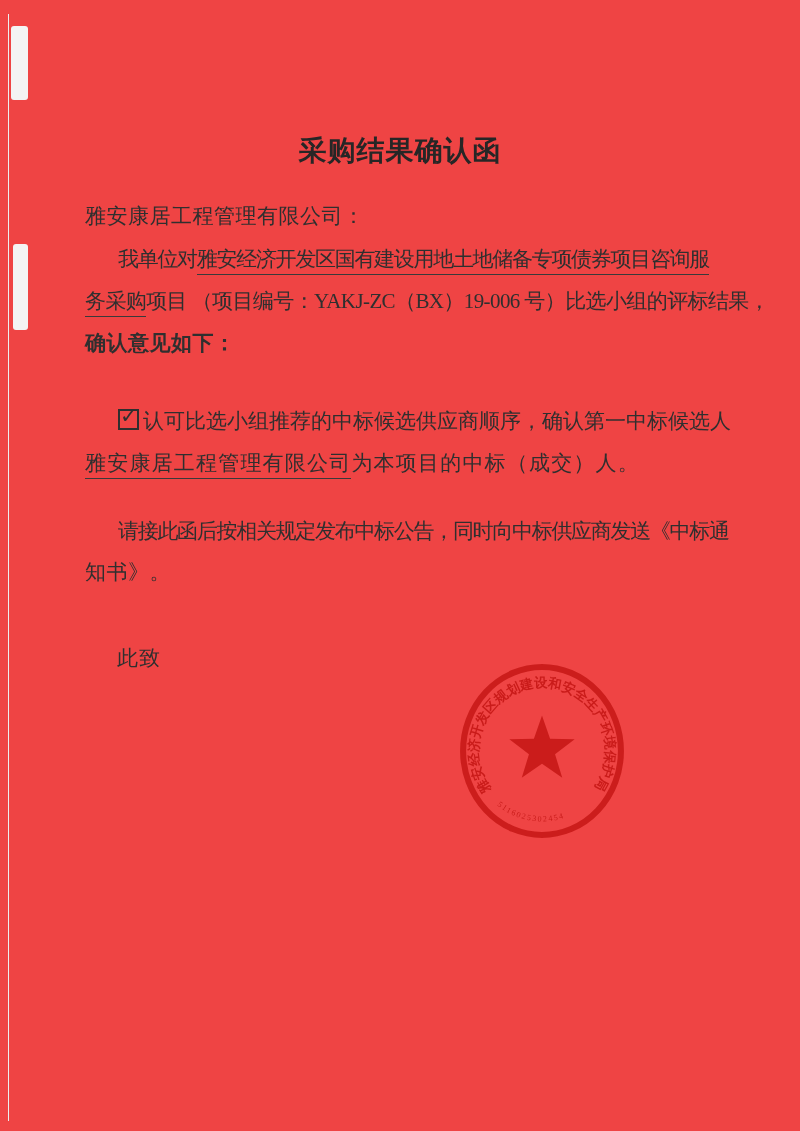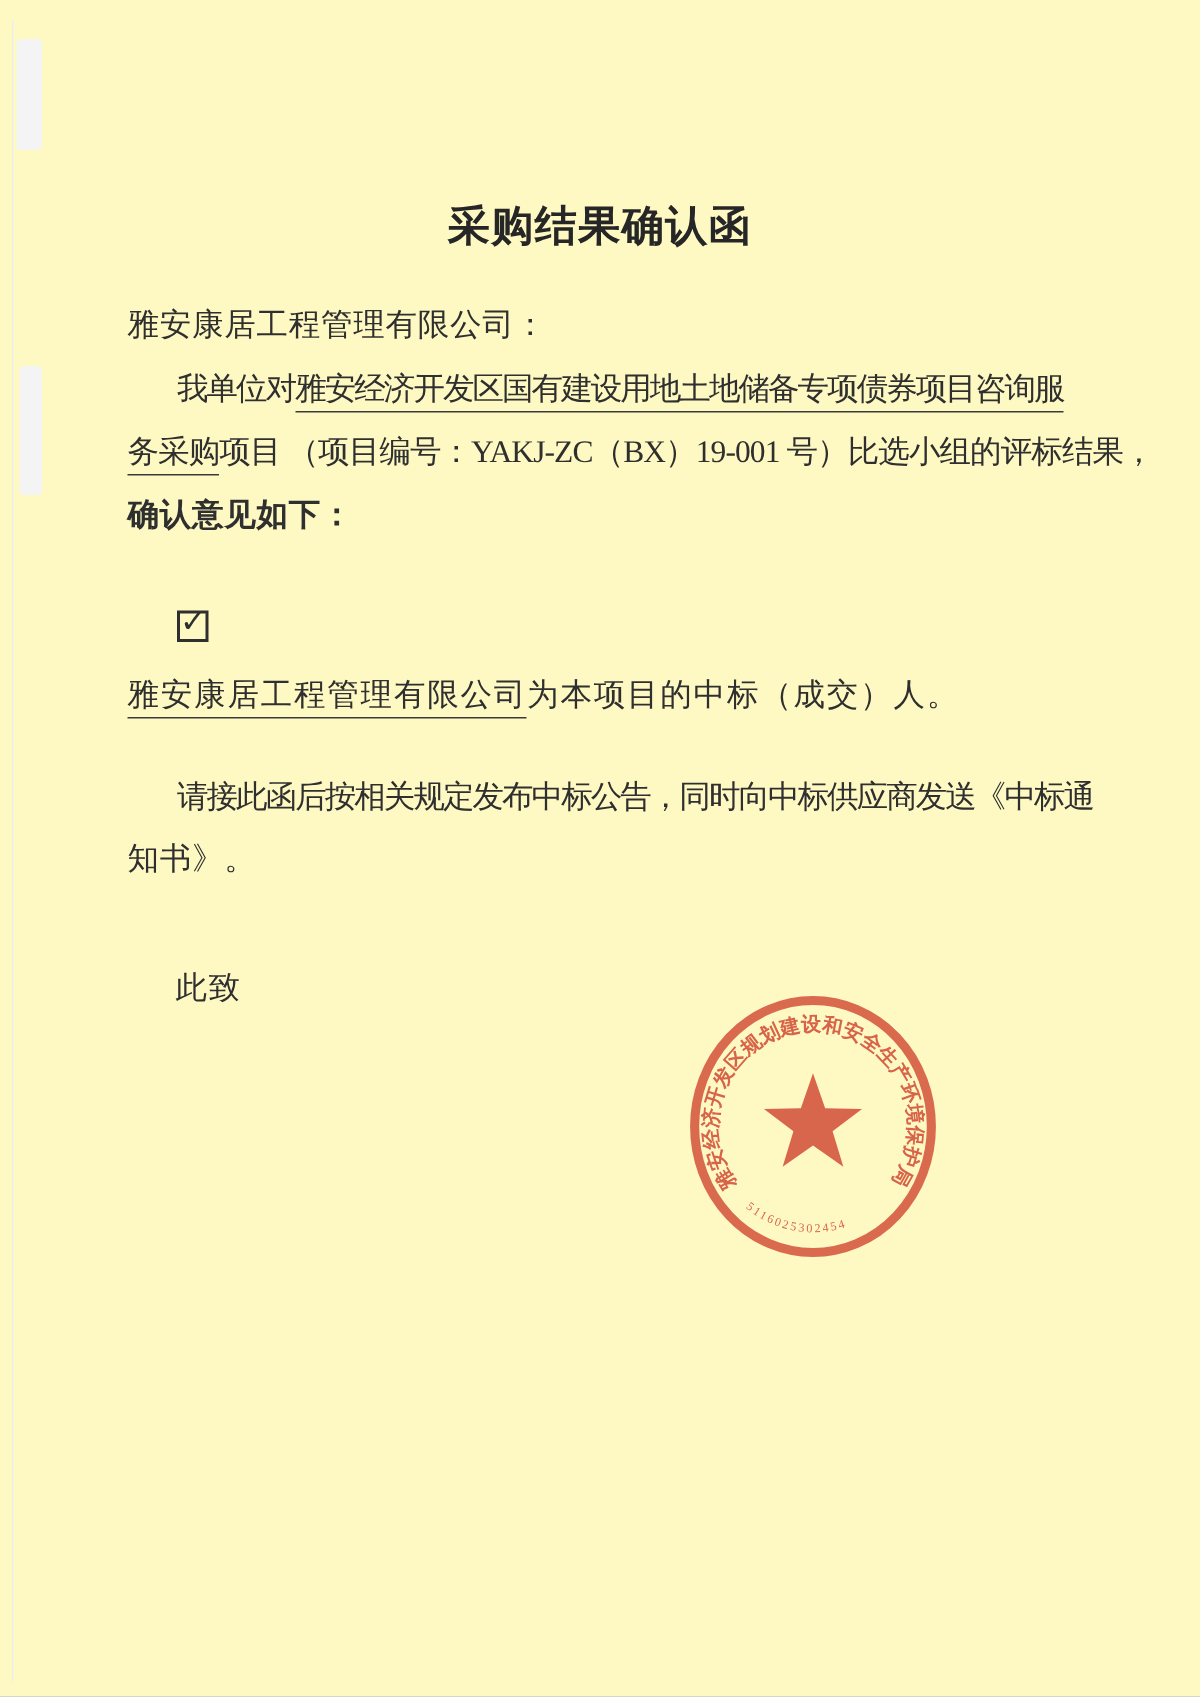--- a/index.html
+++ b/index.html
@@ -4,21 +4,21 @@
 <style>
   html,body{margin:0;padding:0;}
   body{
     background:#9a9a9a;
     font-family:"Liberation Serif","DejaVu Serif",serif;
   }
   .page{
     position:relative;
     width:800px;height:1131px;
     margin:0 auto;
-    background:#fef9c3;
+    background:#ef4444;
     overflow:hidden;
     color:#2f2f2f;
   }
   
   .scan-line{
     position:absolute;left:8px;top:14px;bottom:10px;width:1px;
     background:#ededed;
   }
   .scan-smudge{position:absolute;background:#f4f4f4;border-radius:3px;}
   .smudge-1{left:11px;top:26px;width:17px;height:74px;}
@@ -86,26 +86,26 @@
   <div class="scan-smudge smudge-2"></div>
 
   <div class="doc-title">采购结果确认函</div>
 
   <div class="line salutation">雅安康居工程管理有限公司：</div>
 
   <div class="line p1-l1">
     <span>我单位对</span><span class="u">雅安经济开发区国有建设用地土地储备专项债券项目咨询服</span>
   </div>
   <div class="line p1-l2">
-    <span class="u">务采购</span><span>项目 （项目编号：YAKJ-ZC（BX）19-001 号）比选小组的评标结果，</span>
+    <span class="u">务采购</span><span>项目 （项目编号：YAKJ-ZC（BX）19-006 号）比选小组的评标结果，</span>
   </div>
   <div class="line p1-l3">确认意见如下：</div>
 
   <div class="line d-l1">
-    <span class="checkbox"><span class="tick">✓</span></span>
+    <span class="checkbox"><span class="tick">✓</span></span><span>认可比选小组推荐的中标候选供应商顺序，确认第一中标候选人</span>
   </div>
   <div class="line d-l2">
     <span class="u">雅安康居工程管理有限公司</span><span>为本项目的中标（成交）人。</span>
   </div>
 
   <div class="line n-l1">请接此函后按相关规定发布中标公告，同时向中标供应商发送《中标通</div>
   <div class="line n-l2">知书》。</div>
 
   <div class="line closing">此致</div>
 

